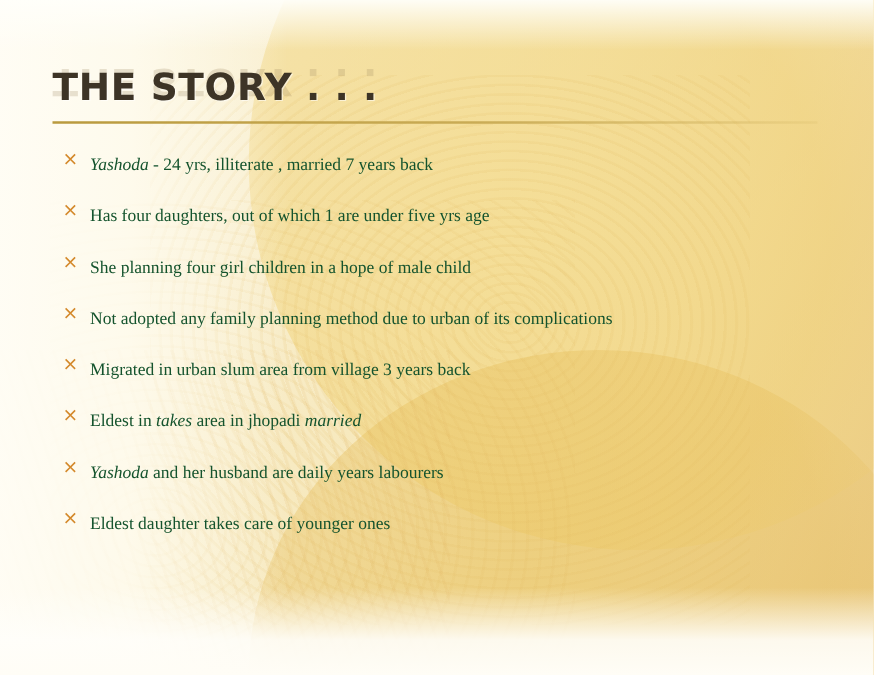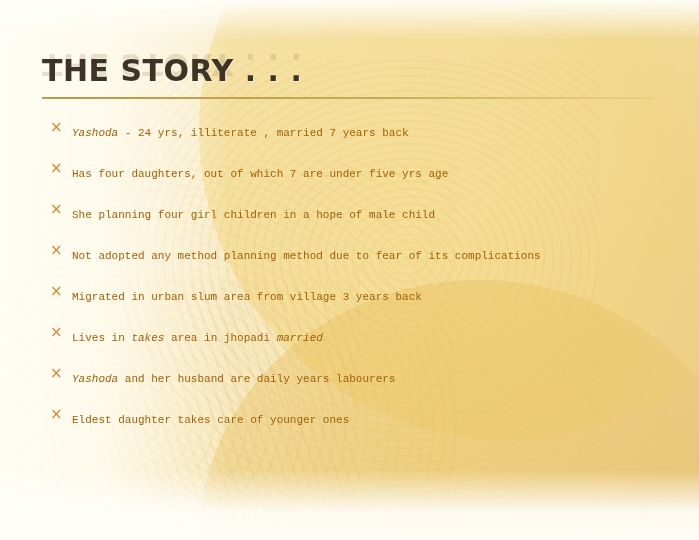--- a/index.html
+++ b/index.html
@@ -166,23 +166,23 @@
     font-family: "DejaVu Sans", sans-serif;
     font-size: 15px;
     color: #d4892b;
     line-height: 30px;
     text-align: left;
     padding-left: 4px;
     box-sizing: border-box;
   }
   .bullet-text {
     flex: 1 1 auto;
-    font-family: Liberation Mono, monospace;
-    font-size: 11px;
-    color: #a16207;
+    font-family: Liberation Serif, serif;
+    font-size: 14px;
+    color: #14532d;
     line-height: 30px;
     padding-top: 6px;
   }
   .bullet-text .it {
     font-style: italic;
   }
 </style>
 </head>
 <body>
 
@@ -205,37 +205,37 @@
   </div>
   <div class="title-rule"></div>
 
   <div class="bullets" id="bullet-list">
       <div class="bullet-row">
         <span class="bullet-mark">×</span>
         <span class="bullet-text"><span class="it">Yashoda</span><span>  -  24 yrs,  illiterate , married 7 years back</span></span>
       </div>
       <div class="bullet-row">
         <span class="bullet-mark">×</span>
-        <span class="bullet-text"><span>Has four daughters, out of which 7 are under five yrs     age</span></span>
+        <span class="bullet-text"><span>Has four daughters, out of which 1 are under five yrs     age</span></span>
       </div>
       <div class="bullet-row">
         <span class="bullet-mark">×</span>
         <span class="bullet-text"><span>She planning four girl children in a hope of male child</span></span>
       </div>
       <div class="bullet-row">
         <span class="bullet-mark">×</span>
-        <span class="bullet-text"><span>Not adopted any method planning method due to fear of its complications</span></span>
+        <span class="bullet-text"><span>Not adopted any family planning method due to urban of its complications</span></span>
       </div>
       <div class="bullet-row">
         <span class="bullet-mark">×</span>
         <span class="bullet-text"><span>Migrated in urban slum area from village 3 years back</span></span>
       </div>
       <div class="bullet-row">
         <span class="bullet-mark">×</span>
-        <span class="bullet-text"><span>Lives in </span><span class="it">takes</span><span> area in jhopadi </span><span class="it">married</span></span>
+        <span class="bullet-text"><span>Eldest in </span><span class="it">takes</span><span> area in jhopadi </span><span class="it">married</span></span>
       </div>
       <div class="bullet-row">
         <span class="bullet-mark">×</span>
         <span class="bullet-text"><span class="it">Yashoda</span><span> and her husband are daily years labourers</span></span>
       </div>
       <div class="bullet-row">
         <span class="bullet-mark">×</span>
         <span class="bullet-text"><span>Eldest daughter takes care of younger ones</span></span>
       </div>
     </div>

